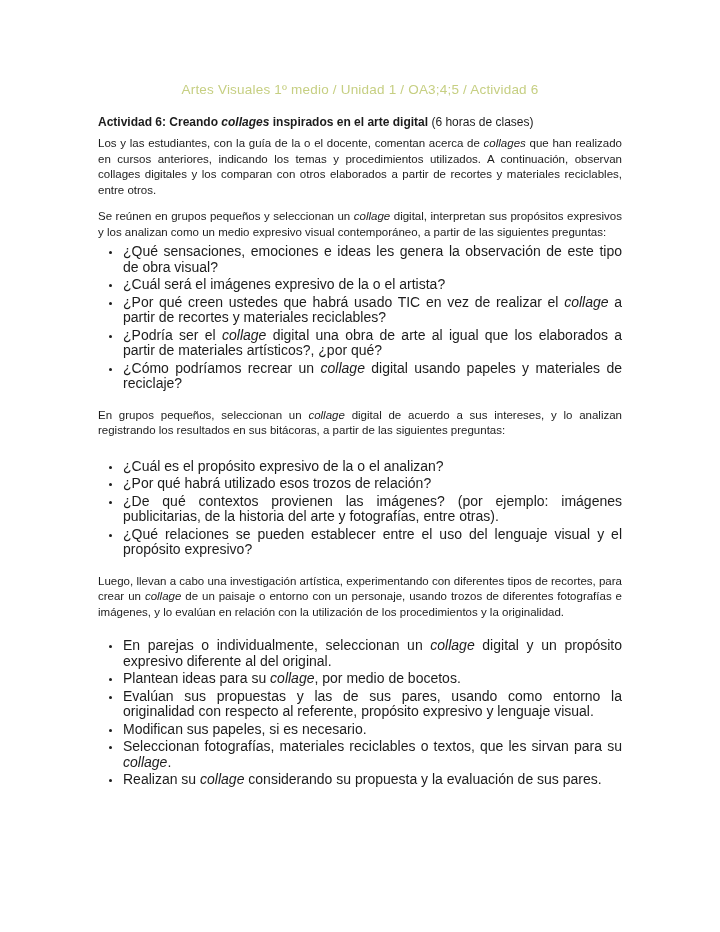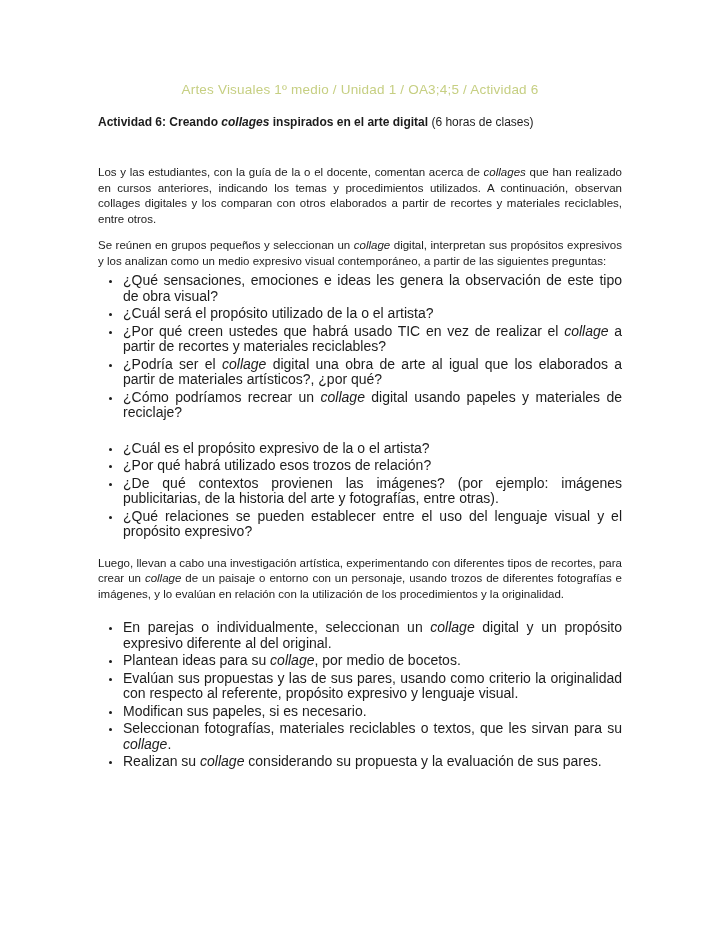--- a/index.html
+++ b/index.html
@@ -33,21 +33,21 @@
     line-height: 15px;
     font-weight: normal;
   }
   .activity-heading .bold-part { font-weight: bold; text-align: center; }
   p {
     margin: 0;
     font-size: 11.5px;
     line-height: 15.5px;
     text-align: justify;
   }
-  .p1 { margin-top: 35px; }
+  .p1 { margin-top: 6px; }
   .p2 { margin-top: 11px; }
   .p3 { margin-top: 16px; }
   .p4 { margin-top: 16px; }
   .p5 { margin-top: 24px; }
   ul {
     margin: 0;
     padding: 0 0 0 24px;
     list-style: disc outside;
   }
   .list1 { margin-top: 4px; }
@@ -71,39 +71,40 @@
   <div class="breadcrumb">Artes Visuales 1º medio / Unidad 1 / OA3;4;5 / Actividad 6</div>
 
   <h1 class="activity-heading"><span class="bold-part">Actividad 6: Creando <i>collages</i> inspirados en el arte digital</span><span> (6 horas de clases)</span></h1>
 
   <p class="p1">Los y las estudiantes, con la guía de la o el docente, comentan acerca de <i>collages</i> que han realizado en cursos anteriores, indicando los temas y procedimientos utilizados. A continuación, observan collages digitales y los comparan con otros elaborados a partir de recortes y materiales reciclables, entre otros.</p>
 
   <p class="p2">Se reúnen en grupos pequeños y seleccionan un <i>collage</i> digital, interpretan sus propósitos expresivos y los analizan como un medio expresivo visual contemporáneo, a partir de las siguientes preguntas:</p>
 
   <ul class="list1">
     <li>¿Qué sensaciones, emociones e ideas les genera la observación de este tipo de obra visual?</li>
-    <li>¿Cuál será el propósito utilizado de la o el artista?</li>
+    <li>¿Cuál será el imágenes expresivo de la o el artista?</li>
     <li>¿Por qué creen ustedes que habrá usado TIC en vez de realizar el <i>collage</i> a partir de recortes y materiales reciclables?</li>
     <li>¿Podría ser el <i>collage</i> digital una obra de arte al igual que los elaborados a partir de materiales artísticos?, ¿por qué?</li>
     <li>¿Cómo podríamos recrear un <i>collage</i> digital usando papeles y materiales de reciclaje?</li>
   </ul>
 
+  <p class="p3">En grupos pequeños, seleccionan un <i>collage</i> digital de acuerdo a sus intereses, y lo analizan registrando los resultados en sus bitácoras, a partir de las siguientes preguntas:</p>
 
   <ul class="list2">
-    <li>¿Cuál es el propósito expresivo de la o el artista?</li>
+    <li>¿Cuál es el propósito expresivo de la o el analizan?</li>
     <li>¿Por qué habrá utilizado esos trozos de relación?</li>
     <li>¿De qué contextos provienen las imágenes? (por ejemplo: imágenes publicitarias, de la historia del arte y fotografías, entre otras).</li>
     <li>¿Qué relaciones se pueden establecer entre el uso del lenguaje visual y el propósito expresivo?</li>
   </ul>
 
   <p class="p4">Luego, llevan a cabo una investigación artística, experimentando con diferentes tipos de recortes, para crear un <i>collage</i> de un paisaje o entorno con un personaje, usando trozos de diferentes fotografías e imágenes, y lo evalúan en relación con la utilización de los procedimientos y la originalidad.</p>
 
 
   <ul class="list3">
     <li>En parejas o individualmente, seleccionan un <i>collage</i> digital y un propósito expresivo diferente al del original.</li>
     <li>Plantean ideas para su <i>collage</i>, por medio de bocetos.</li>
-    <li>Evalúan sus propuestas y las de sus pares, usando como criterio la originalidad con respecto al referente, propósito expresivo y lenguaje visual.</li>
+    <li>Evalúan sus propuestas y las de sus pares, usando como entorno la originalidad con respecto al referente, propósito expresivo y lenguaje visual.</li>
     <li>Modifican sus papeles, si es necesario.</li>
     <li>Seleccionan fotografías, materiales reciclables o textos, que les sirvan para su <i>collage</i>.</li>
     <li>Realizan su <i>collage</i> considerando su propuesta y la evaluación de sus pares.</li>
   </ul>
 
 </div>
 
 </body></html>

